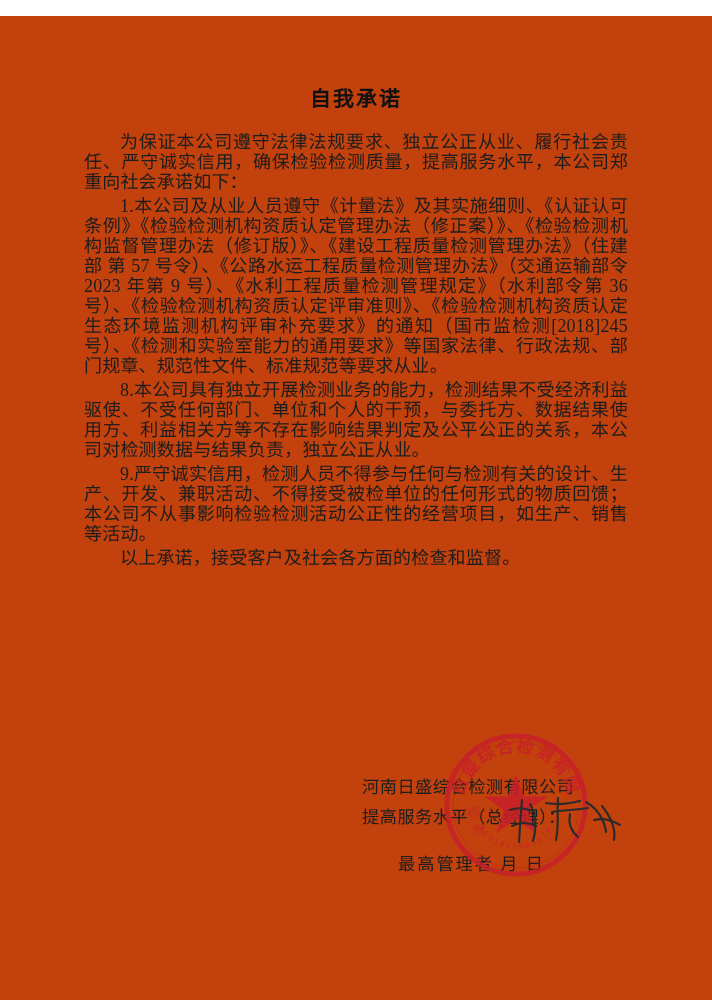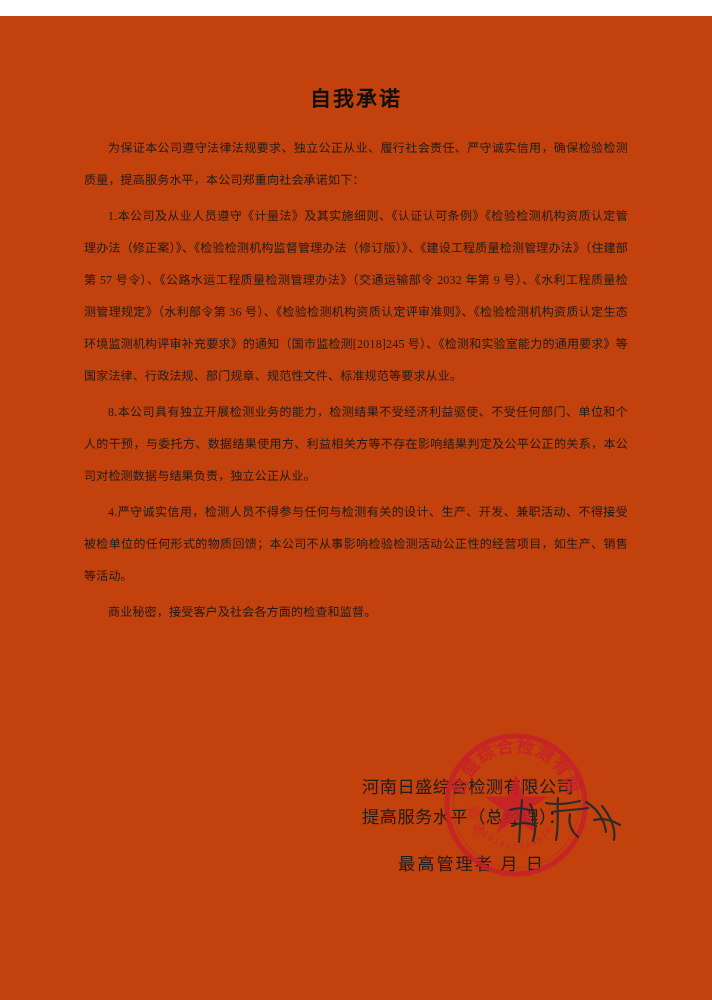--- a/index.html
+++ b/index.html
@@ -28,22 +28,22 @@
   .doc-title {
     text-align: center;
     font-size: 21px;
     font-weight: bold;
     letter-spacing: 2px;
     font-family: "Liberation Sans", "DejaVu Sans", sans-serif;
     margin: 0 0 20px 0;
     color: #101010;
   }
   .para {
-    font-size: 12px;
-    line-height: 32px;
+    font-size: 18px;
+    line-height: 20px;
     text-align: justify;
     text-justify: inter-ideograph;
     text-indent: 2em;
     margin: 0 0 4px 0;
     color: #1d1d1d;
     letter-spacing: 0.2px;
     word-break: break-all;
   }
   .sign-block {
     position: absolute;
@@ -96,28 +96,28 @@
 <body>
 
 <div id="page">
 
   <div class="doc-body">
 
     <h1 class="doc-title">自我承诺</h1>
 
     <p class="para">为保证本公司遵守法律法规要求、独立公正从业、履行社会责任、严守诚实信用，确保检验检测质量，提高服务水平，本公司郑重向社会承诺如下：</p>
 
-    <p class="para">1.本公司及从业人员遵守《计量法》及其实施细则、《认证认可条例》《检验检测机构资质认定管理办法（修正案）》、《检验检测机构监督管理办法（修订版）》、《建设工程质量检测管理办法》（住建部 第 57 号令）、《公路水运工程质量检测管理办法》（交通运输部令 2032 年第 9 号）、《水利工程质量检测管理规定》（水利部令第 36 号）、《检验检测机构资质认定评审准则》、《检验检测机构资质认定生态环境监测机构评审补充要求》的通知（国市监检测[2018]245 号）、《检测和实验室能力的通用要求》等国家法律、行政法规、部门规章、规范性文件、标准规范等要求从业。</p>
+    <p class="para">1.本公司及从业人员遵守《计量法》及其实施细则、《认证认可条例》《检验检测机构资质认定管理办法（修正案）》、《检验检测机构监督管理办法（修订版）》、《建设工程质量检测管理办法》（住建部 第 57 号令）、《公路水运工程质量检测管理办法》（交通运输部令 2023 年第 9 号）、《水利工程质量检测管理规定》（水利部令第 36 号）、《检验检测机构资质认定评审准则》、《检验检测机构资质认定生态环境监测机构评审补充要求》的通知（国市监检测[2018]245 号）、《检测和实验室能力的通用要求》等国家法律、行政法规、部门规章、规范性文件、标准规范等要求从业。</p>
 
     <p class="para">8.本公司具有独立开展检测业务的能力，检测结果不受经济利益驱使、不受任何部门、单位和个人的干预，与委托方、数据结果使用方、利益相关方等不存在影响结果判定及公平公正的关系，本公司对检测数据与结果负责，独立公正从业。</p>
 
 
-    <p class="para">4.严守诚实信用，检测人员不得参与任何与检测有关的设计、生产、开发、兼职活动、不得接受被检单位的任何形式的物质回馈；本公司不从事影响检验检测活动公正性的经营项目，如生产、销售等活动。</p>
+    <p class="para">9.严守诚实信用，检测人员不得参与任何与检测有关的设计、生产、开发、兼职活动、不得接受被检单位的任何形式的物质回馈；本公司不从事影响检验检测活动公正性的经营项目，如生产、销售等活动。</p>
 
-    <p class="para">商业秘密，接受客户及社会各方面的检查和监督。</p>
+    <p class="para">以上承诺，接受客户及社会各方面的检查和监督。</p>
 
   </div>
 
   <div class="sign-block">
     <div class="sign-line">河南日盛综合检测有限公司</div>
     <div class="sign-line">提高服务水平（总经理）：</div>
   </div>
 
   <div class="date-line">最高管理者  月  日</div>
 

